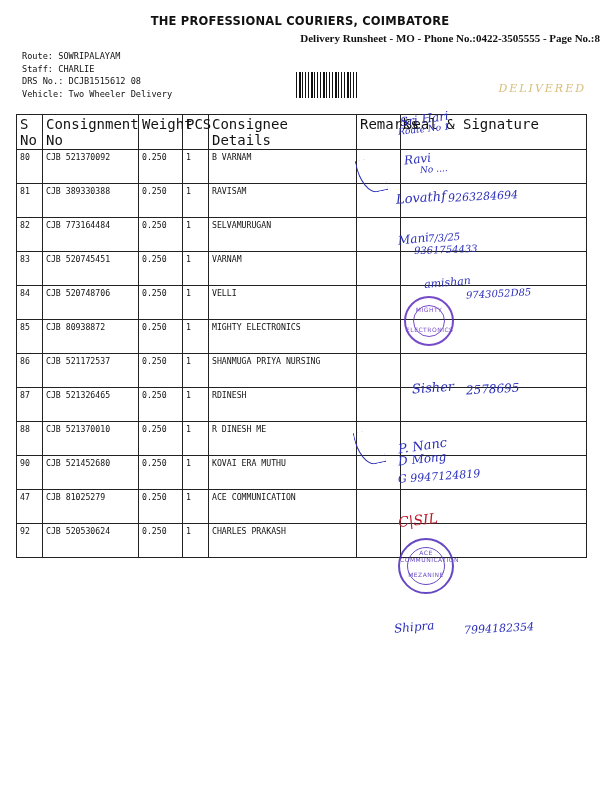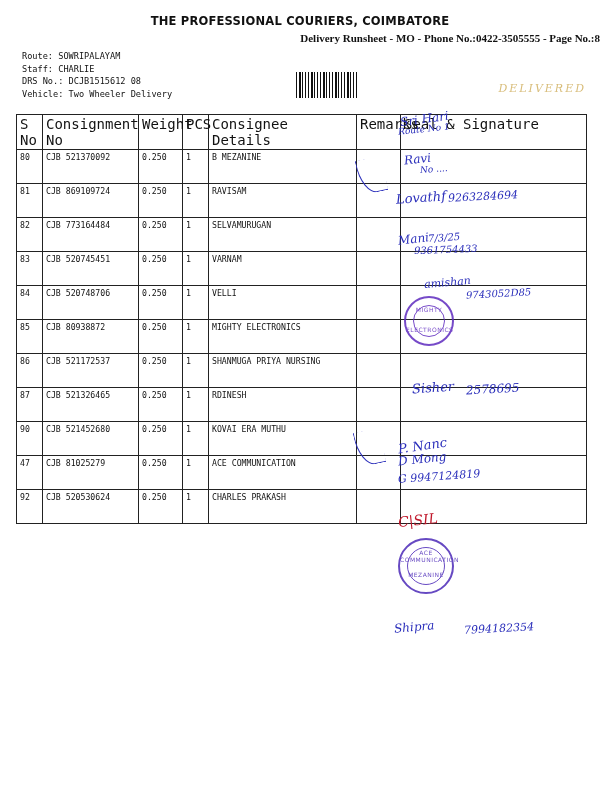--- a/index.html
+++ b/index.html
@@ -201,27 +201,27 @@
         <th>Remarks</th>
         <th>Seal &amp; Signature</th>
       </tr>
     </thead>
     <tbody id="tbody">
         <tr>
           <td class="rowcell sno">80</td>
           <td class="rowcell ">CJB 521370092</td>
           <td class="rowcell ">0.250</td>
           <td class="rowcell ">1</td>
-          <td class="rowcell ">B MEZANINE</td>
+          <td class="rowcell ">B VARNAM</td>
           <td class="rowcell "></td>
           <td class="rowcell sign-cell"></td>
         </tr>
         <tr>
           <td class="rowcell sno">81</td>
-          <td class="rowcell ">CJB 869109724</td>
+          <td class="rowcell ">CJB 389330388</td>
           <td class="rowcell ">0.250</td>
           <td class="rowcell ">1</td>
           <td class="rowcell ">RAVISAM</td>
           <td class="rowcell "></td>
           <td class="rowcell sign-cell"></td>
         </tr>
         <tr>
           <td class="rowcell sno">82</td>
           <td class="rowcell ">CJB 773164484</td>
           <td class="rowcell ">0.250</td>
@@ -265,20 +265,29 @@
           <td class="rowcell ">SHANMUGA PRIYA NURSING</td>
           <td class="rowcell "></td>
           <td class="rowcell sign-cell"></td>
         </tr>
         <tr>
           <td class="rowcell sno">87</td>
           <td class="rowcell ">CJB 521326465</td>
           <td class="rowcell ">0.250</td>
           <td class="rowcell ">1</td>
           <td class="rowcell ">RDINESH</td>
+          <td class="rowcell "></td>
+          <td class="rowcell sign-cell"></td>
+        </tr>
+        <tr>
+          <td class="rowcell sno">88</td>
+          <td class="rowcell ">CJB 521370010</td>
+          <td class="rowcell ">0.250</td>
+          <td class="rowcell ">1</td>
+          <td class="rowcell ">R DINESH ME</td>
           <td class="rowcell "></td>
           <td class="rowcell sign-cell"></td>
         </tr>
         <tr>
           <td class="rowcell sno">90</td>
           <td class="rowcell ">CJB 521452680</td>
           <td class="rowcell ">0.250</td>
           <td class="rowcell ">1</td>
           <td class="rowcell ">KOVAI ERA MUTHU</td>
           <td class="rowcell "></td>

